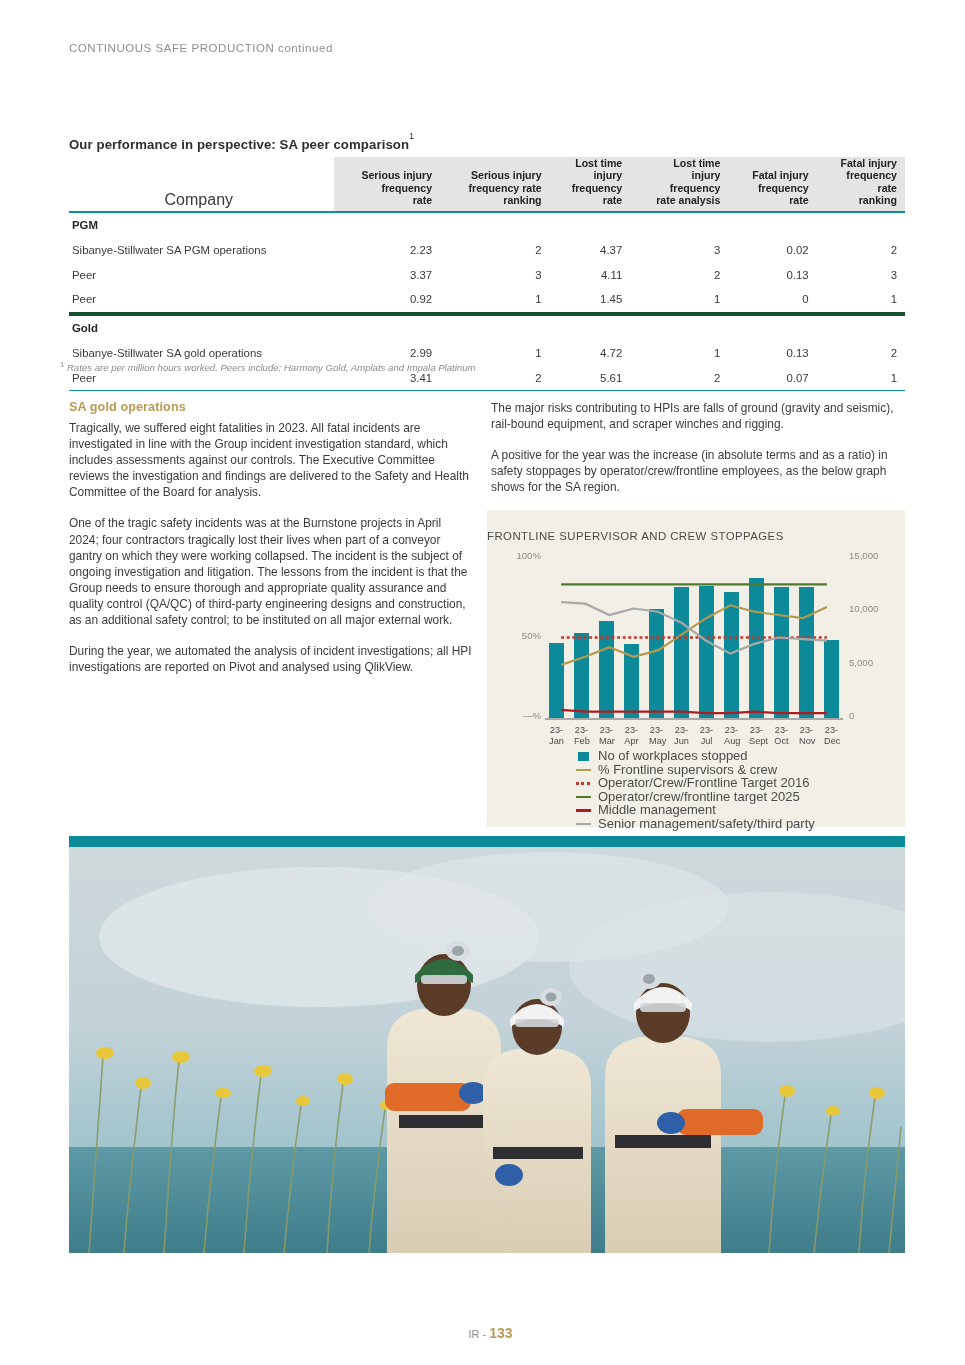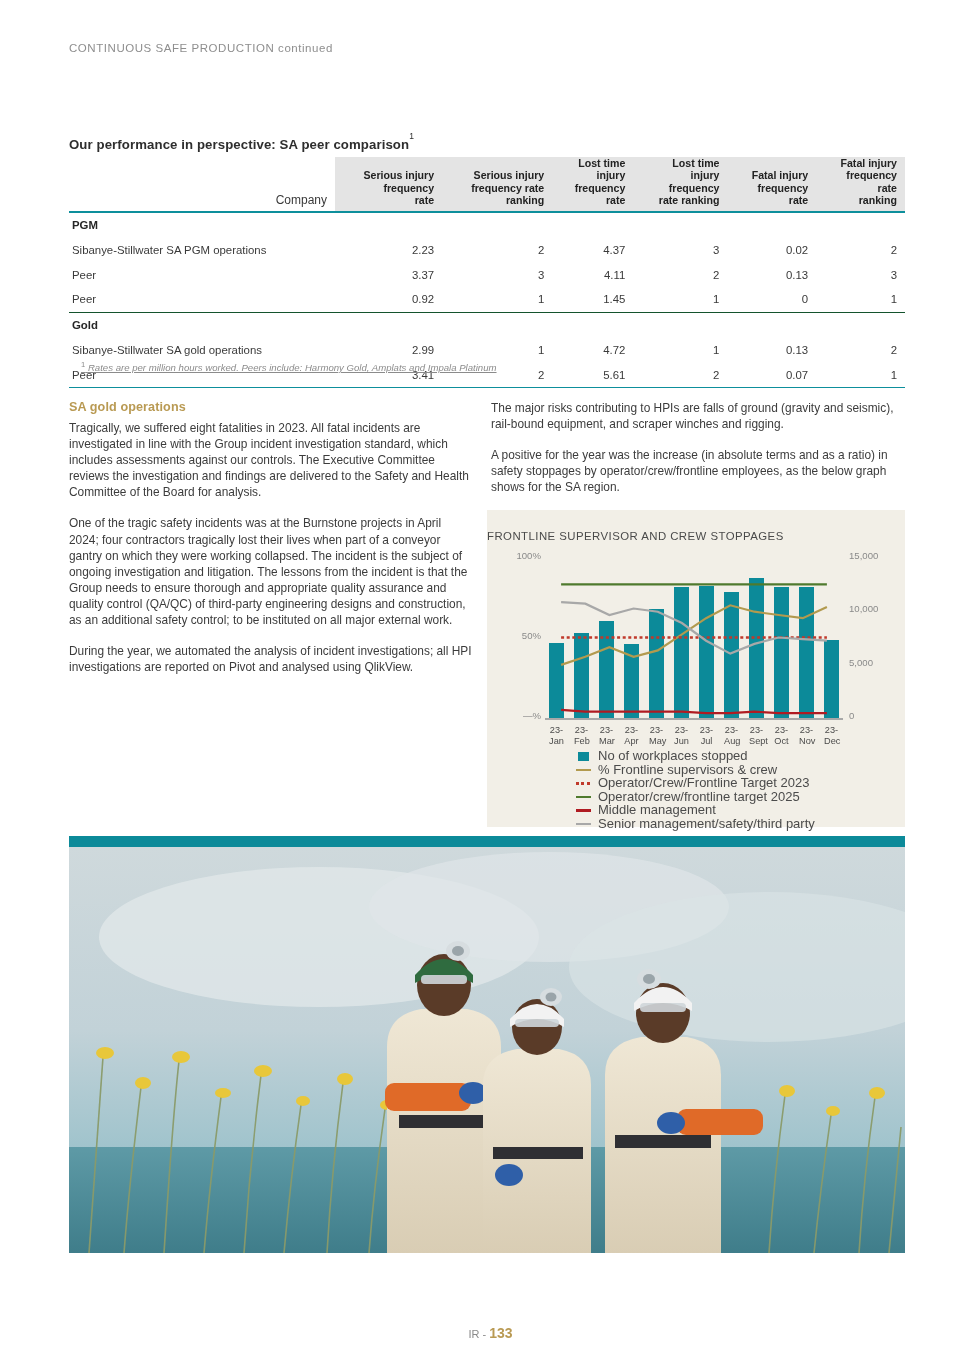--- a/index.html
+++ b/index.html
@@ -37,35 +37,35 @@
     color:#3a3a3a;
   }
   .peer-table th {
     font-weight:bold; font-size:10.6px; line-height:12.4px;
     vertical-align:bottom; text-align:right;
     padding:0 8px 4px 4px;
     background:#e4e4e4;
     color:#222;
   }
   .peer-table th.co-head {
-    background:#ffffff; text-align:right; padding-left:3px;
-    font-weight:normal; font-size:12px; color:#3a3a3a;
+    background:#ffffff; text-align:center; padding-left:3px;
+    font-weight:normal; font-size:16px; color:#3a3a3a;
   }
   .peer-table thead tr { height:52px; }
   .peer-table thead { border-bottom:2.6px solid #0d8f9c; }
   .peer-table td { padding:6.4px 8px 6.4px 4px; text-align:right; }
   .peer-table td.label { text-align:left; padding-left:3px; }
   .peer-table tr.group td { font-weight:bold; color:#262626; }
-  .peer-table tr.sep td { border-top:1px solid #14532d; }
+  .peer-table tr.sep td { border-top:4px solid #14532d; }
   .peer-table tr.last td { border-bottom:1.6px solid #0d8f9c; }
 
   
   .footnote {
-    position:absolute; left:81px; top:360px;
-    font-size:9.6px; font-style:italic; color:#8b8b8b;text-decoration:underline;
+    position:absolute; left:60px; top:360px;
+    font-size:9.6px; font-style:italic; color:#8b8b8b;
   }
   .footnote sup { font-style:normal; font-size:7.6px; }
 
   
   .col-left  { position:absolute; left:69px;  top:400px; width:404px; }
   .col-right { position:absolute; left:491px; top:400px; width:404px; }
   .sub-head {
     font-size:12.6px; font-weight:bold; color:#b99a53;
     margin:0 0 6px 0; letter-spacing:0.1px;
   }
@@ -169,21 +169,21 @@
         <th>
           <span>Lost time</span><br>
           <span>injury</span><br>
           <span>frequency</span><br>
           <span>rate</span>
         </th>
         <th>
           <span>Lost time</span><br>
           <span>injury</span><br>
           <span>frequency</span><br>
-          <span>rate ranking</span>
+          <span>rate analysis</span>
         </th>
         <th>
           <span>Fatal injury</span><br>
           <span>frequency</span><br>
           <span>rate</span>
         </th>
         <th>
           <span>Fatal injury</span><br>
           <span>frequency</span><br>
           <span>rate</span><br>
@@ -338,21 +338,21 @@
       <div class="legend-row">
         <span class="swatch">
           <span class="sw-line" style="background: rgb(178, 154, 78);"></span>
         </span>
         <span class="legend-label">% Frontline supervisors &amp; crew</span>
       </div>
       <div class="legend-row">
         <span class="swatch">
           <span class="sw-dot" style="background: repeating-linear-gradient(to right, rgb(192, 57, 43) 0px, rgb(192, 57, 43) 3px, transparent 3px, transparent 5.4px);"></span>
         </span>
-        <span class="legend-label">Operator/Crew/Frontline Target 2023</span>
+        <span class="legend-label">Operator/Crew/Frontline Target 2016</span>
       </div>
       <div class="legend-row">
         <span class="swatch">
           <span class="sw-line" style="background: rgb(79, 122, 46);"></span>
         </span>
         <span class="legend-label">Operator/crew/frontline target 2025</span>
       </div>
       <div class="legend-row">
         <span class="swatch">
           <span class="sw-line" style="background: rgb(176, 27, 34);"></span>

